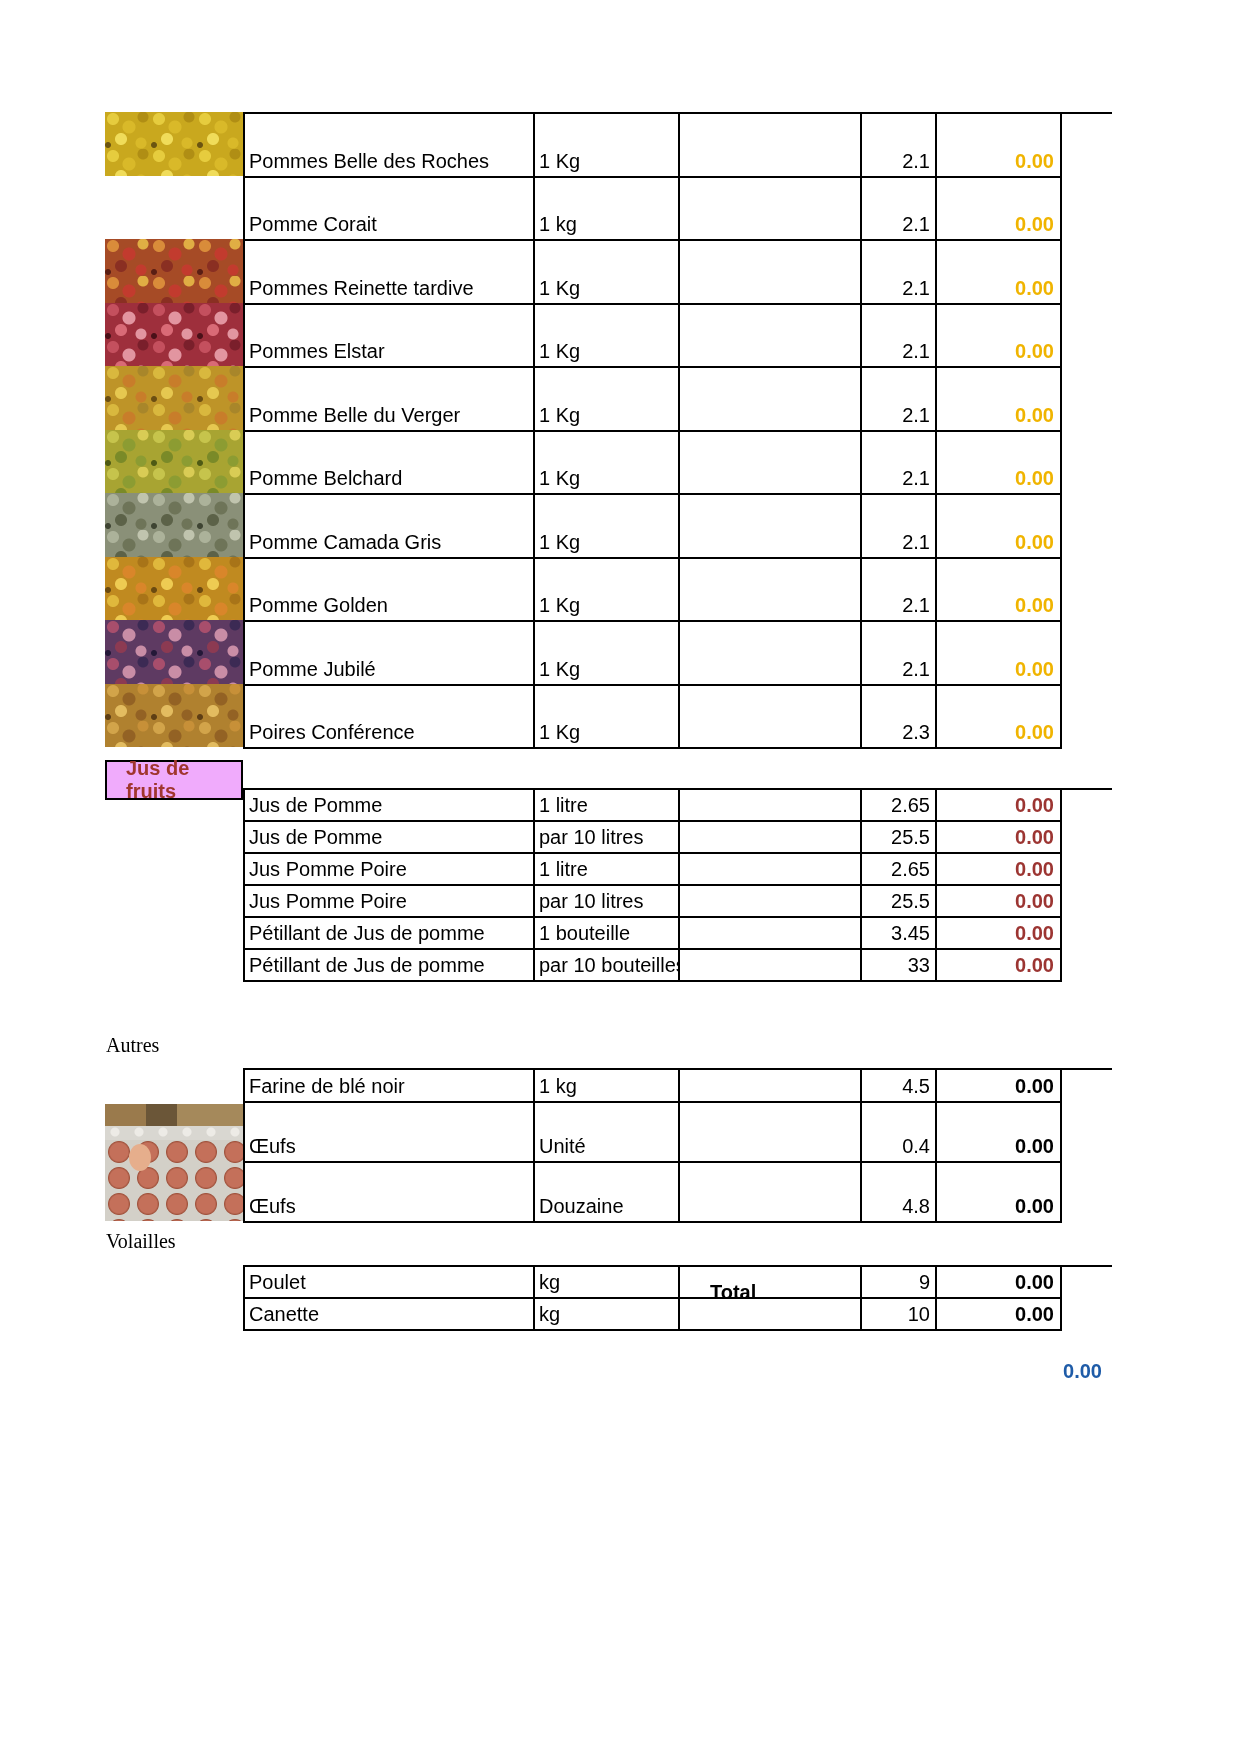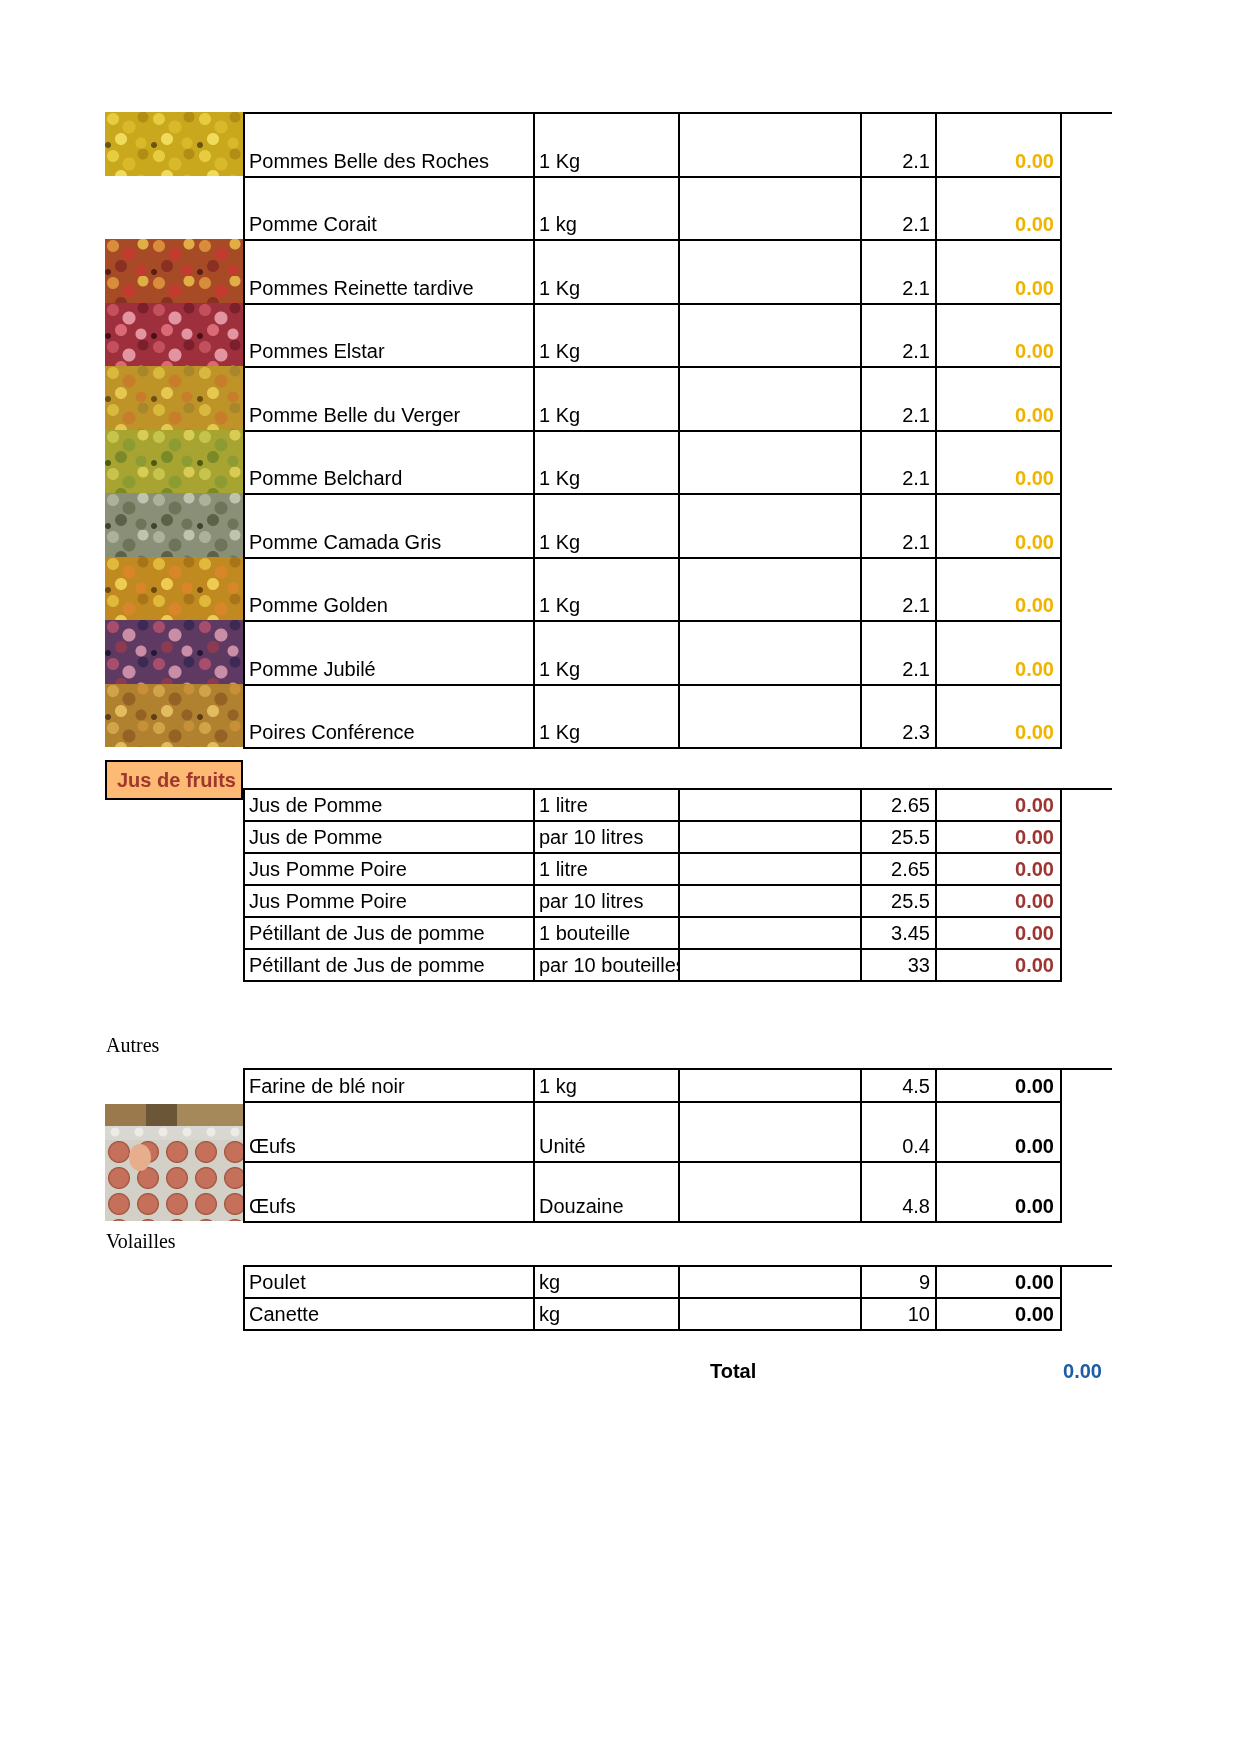--- a/index.html
+++ b/index.html
@@ -31,27 +31,27 @@
   .tbl.autres-t .row:first-child{height:33px;}
   .tbl.volailles-t .row{height:32px;}
 
   .tbl.fruits .cell.total{color:var(--c-gold,#F0B400);}
   .tbl.juices .cell.total{color:var(--c-dark-red,#9C3532);}
   .tbl.autres-t .cell.total, .tbl.volailles-t .cell.total{color:var(--c-black,#000);}
 
   
   .jus-box{position:absolute; left:105px; top:760px; width:138px; height:40px;
            box-sizing:border-box; border:2px solid var(--c-border,#000);
-           display:flex; align-items:center; padding-left:10px;
-           font-size:20px; font-weight:bold; color:var(--c-section-red,#A0362E); background:#fdba74;}
+           display:flex; align-items:center; padding-left:19px;
+           font-size:20px; font-weight:bold; color:var(--c-section-red,#A0362E); background:#f0abfc;}
   .plain-label{position:absolute; left:106px; font-size:20px; color:#000;font-family:Liberation Serif, serif;}
   #autres-label{top:1034px;}
   #volailles-label{top:1230px;}
 
-  .total-label{position:absolute; left:710px; top:1360px; font-size:20px; font-weight:bold; color:#000;}
+  .total-label{position:absolute; left:710px; top:1281px; font-size:20px; font-weight:bold; color:#000;}
   .total-value{position:absolute; left:902px; top:1360px; width:200px; text-align:right;
                font-size:20px; font-weight:bold; color:var(--c-blue,#1F5CA8);}
 
   
   .fruit-photo{position:absolute; left:105px; width:138px;}
   .egg-photo{position:absolute; left:105px; top:1104px; width:138px; height:117px;
              background:#D8D6D0; overflow:hidden;}
   .egg-photo .wood{position:absolute; top:0; left:0; right:0; height:22px;
              background:linear-gradient(90deg,#9A7A4C 0 30%, #6B5638 30% 52%, #A5895B 52% 100%);}
   .egg-photo .tray{position:absolute; top:22px; left:0; right:0; height:14px; background:#D9D7D1;

